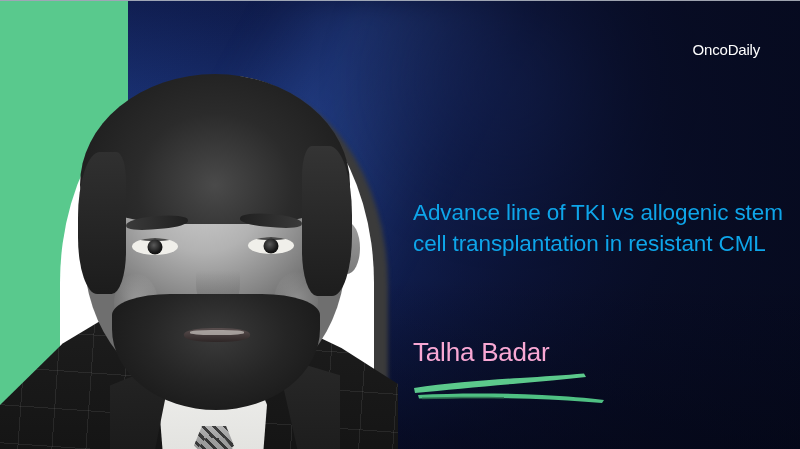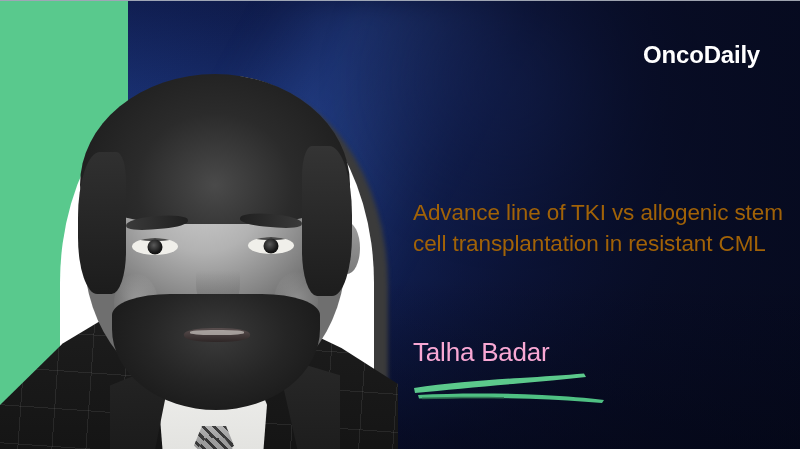--- a/index.html
+++ b/index.html
@@ -298,33 +298,33 @@
     background: radial-gradient(circle at 50% 45%, rgba(215,215,215,0.30), rgba(215,215,215,0) 70%);
     border-radius: 50%;
   }
 
   
   .logo {
     position: absolute;
     right: 40px;
     top: 41px;
     color: #ffffff;
-    font-size: 24px;
-    font-weight: bold;
+    font-size: 15px;
+    font-weight: normal;
     letter-spacing: -0.2px;
     white-space: nowrap;
   }
 
   
   .title {
     position: absolute;
     left: 413px;
     top: 197px;
     width: 372px;
-    color: #a16207;
+    color: #0ea5e9;
     font-size: 22.5px;
     line-height: 31px;
     font-weight: 400;
     letter-spacing: -0.1px;
   }
   .speaker {
     position: absolute;
     left: 413px;
     top: 337px;
     color: #f9a8d4;

